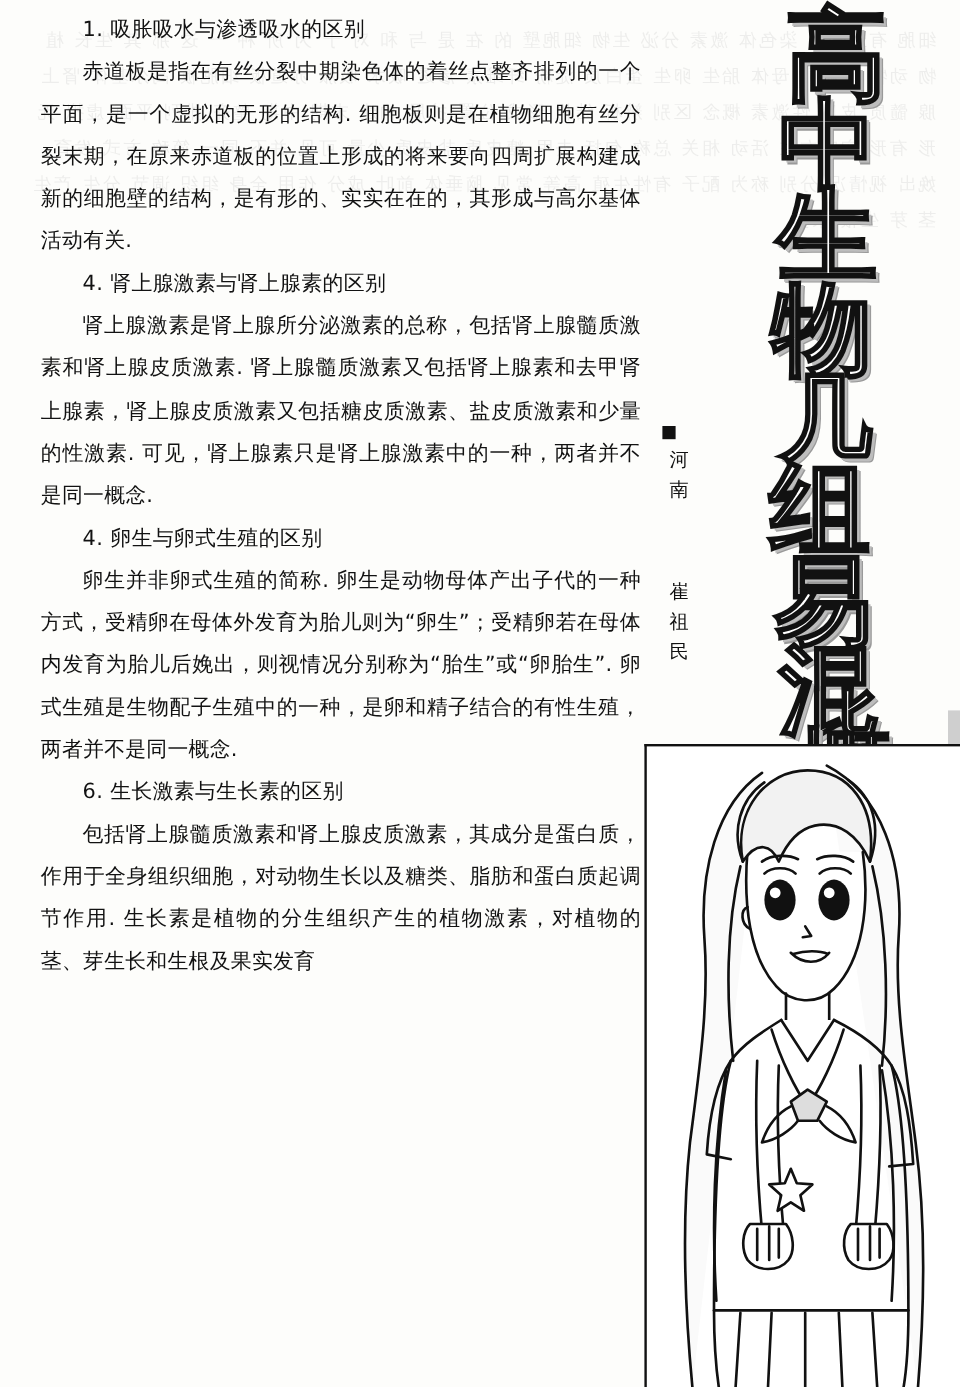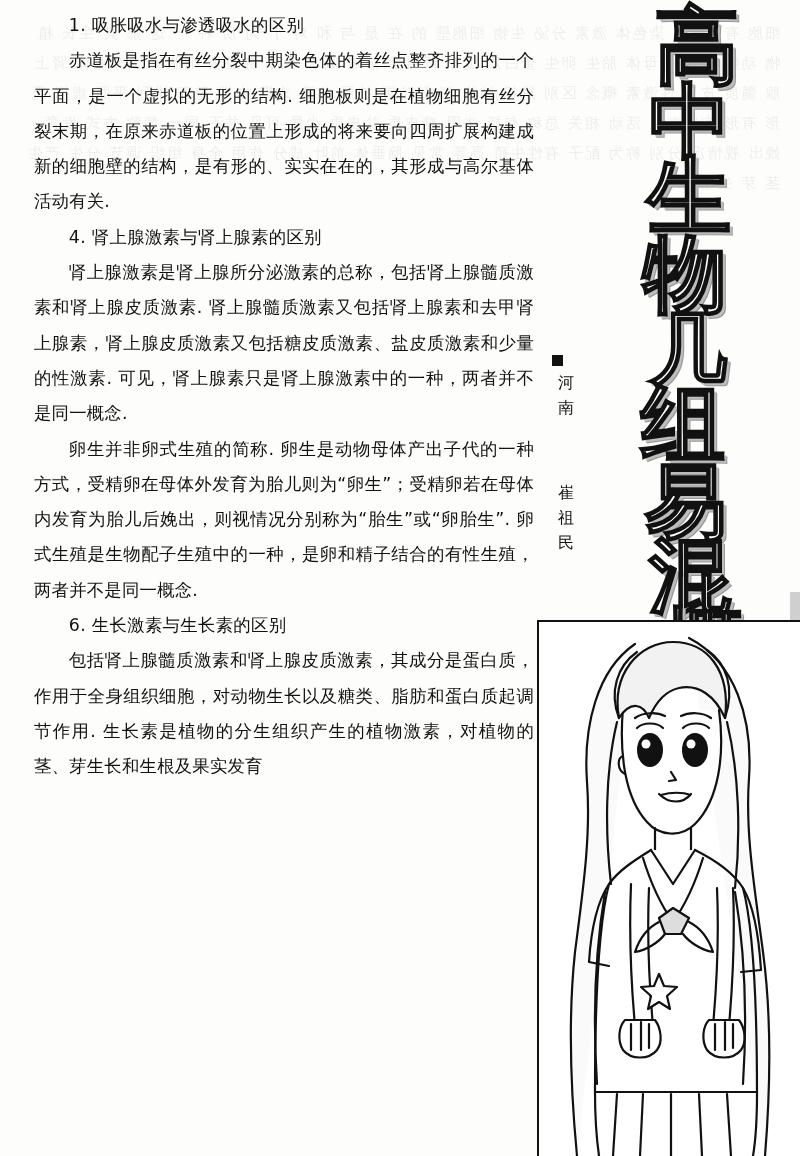--- a/index.html
+++ b/index.html
@@ -159,20 +159,21 @@
   <div class="ghost-layer">细胞 有丝分裂 染色体 激素 分泌 生物 细胞壁 的 在 是 与 和 对 于 为 所 种 一 这 那 其 生长 植物 动物 受精卵 母体 胎生 卵生 蛋白质 淀粉 纤维素 渗透 吸水 吸胀 赤道板 细胞板 高尔基体 肾上腺 髓质 皮质 性激素 概念 区别 辨析 结构 形成 位置 扩展 构建 末期 中期 整齐 排列 平面 虚拟 无形 有形 实实在在 活动 相关 总称 包括 去甲 糖皮质 盐皮质 少量 可见 并不 同一 简称 方式 发育 娩出 视情况 分别 称为 配子 有性生殖 高等 常见 脑垂体 前叶 成分 作用 全身 组织 调节 分生 产生 茎 芽 生根 果实</div>
 
   <div class="article">
     <p class="h">1. 吸胀吸水与渗透吸水的区别</p>
 
     <p class="p">赤道板是指在有丝分裂中期染色体的着丝点整齐排列的一个平面，是一个虚拟的无形的结构. 细胞板则是在植物细胞有丝分裂末期，在原来赤道板的位置上形成的将来要向四周扩展构建成新的细胞壁的结构，是有形的、实实在在的，其形成与高尔基体活动有关.</p>
 
     <p class="h">4. 肾上腺激素与肾上腺素的区别</p>
     <p class="p">肾上腺激素是肾上腺所分泌激素的总称，包括肾上腺髓质激素和肾上腺皮质激素. 肾上腺髓质激素又包括肾上腺素和去甲肾上腺素，肾上腺皮质激素又包括糖皮质激素、盐皮质激素和少量的性激素. 可见，肾上腺素只是肾上腺激素中的一种，两者并不是同一概念.</p>
 
+    <p class="h">4. 卵生与卵式生殖的区别</p>
     <p class="p">卵生并非卵式生殖的简称. 卵生是动物母体产出子代的一种方式，受精卵在母体外发育为胎儿则为“卵生”；受精卵若在母体内发育为胎儿后娩出，则视情况分别称为“胎生”或“卵胎生”. 卵式生殖是生物配子生殖中的一种，是卵和精子结合的有性生殖，两者并不是同一概念.</p>
 
     <p class="h">6. 生长激素与生长素的区别</p>
     <p class="p">包括肾上腺髓质激素和肾上腺皮质激素，其成分是蛋白质，作用于全身组织细胞，对动物生长以及糖类、脂肪和蛋白质起调节作用. 生长素是植物的分生组织产生的植物激素，对植物的茎、芽生长和生根及果实发育</p>
   </div>
 
   <div class="author-block">
     <span class="sq"></span>
     <div class="prov">
       <span>河</span>

